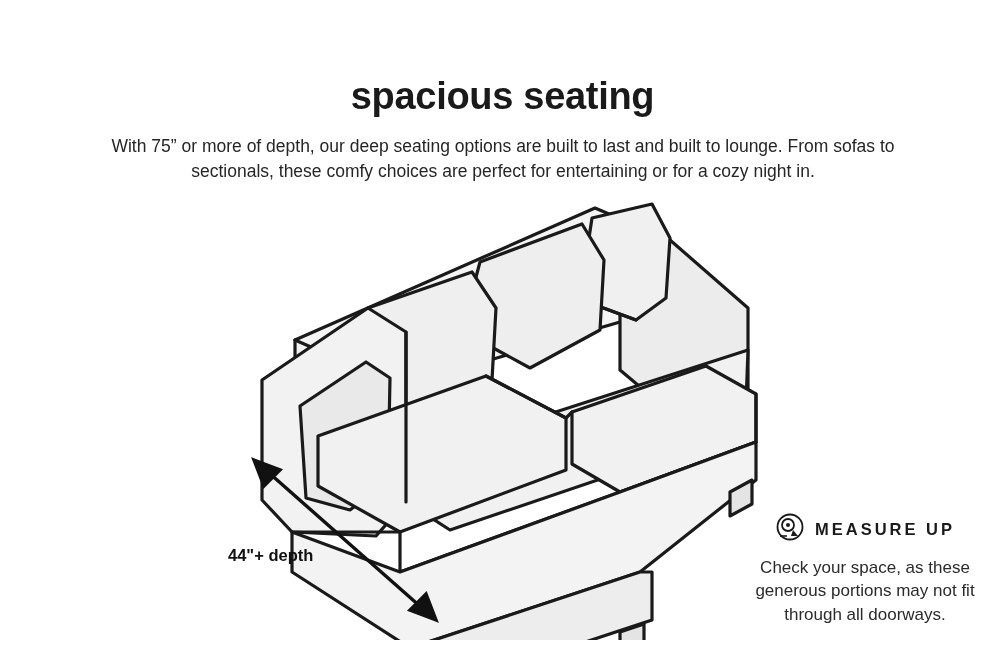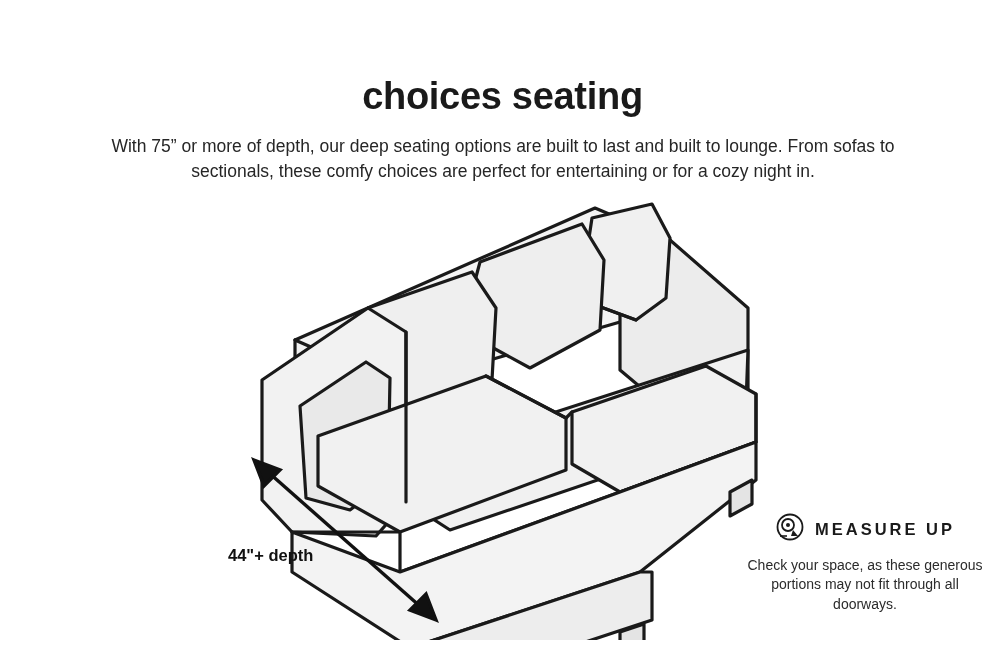--- a/index.html
+++ b/index.html
@@ -61,39 +61,39 @@
     gap: 10px;
     margin-bottom: 10px;
   }
   .measure-title {
     font-size: 16.5px;
     font-weight: bold;
     letter-spacing: 3px;
     color: #1a1a1a;
   }
   .measure-note {
-    font-size: 14px;
+    font-size: 17px;
     line-height: 1.38;
     color: #2b2b2b;
   }
   .dim-label {
     position: absolute;
     left: 228px;
     top: 546px;
     font-size: 16.5px;
     font-weight: bold;
     color: #111;
   }
 </style>
 </head>
 <body>
 
 <div class="page">
 
-  <h1 class="headline">choices seating</h1>
+  <h1 class="headline">spacious seating</h1>
 
   <p class="subcopy">With 75” or more of depth, our deep seating options are built to last and built to lounge. From sofas to sectionals, these comfy choices are perfect for entertaining or for a cozy night in.</p>
 
   <div class="illustration">
     <svg viewBox="0 0 600 460" width="600" height="460" aria-hidden="true">
       <g fill="#efefef" stroke="#1a1a1a" stroke-width="3.2" stroke-linejoin="round" stroke-linecap="round">
 
         <path d="M95,160 L395,28 L470,60 L470,112 L420,142 L170,215 Z" fill="#f4f4f4"></path>
 
         <path d="M420,100 L470,60 L548,128 L548,210 L470,232 L420,190 Z" fill="#ececec"></path>

